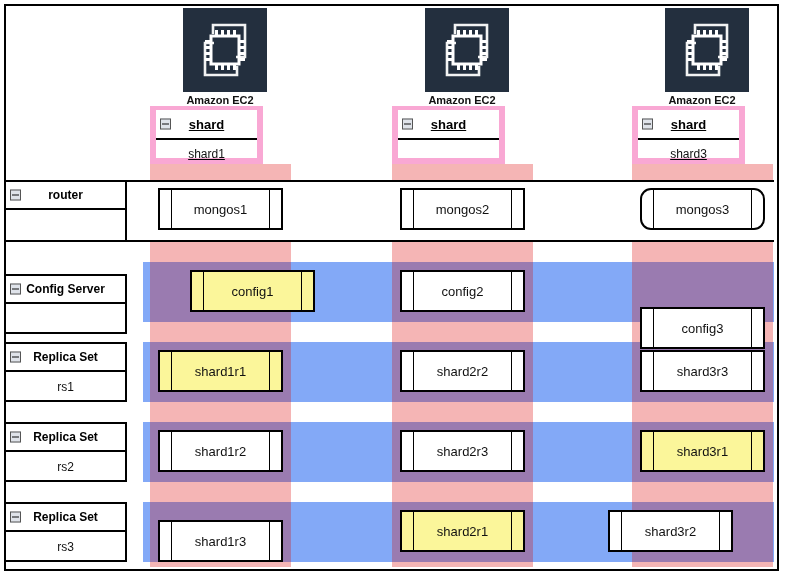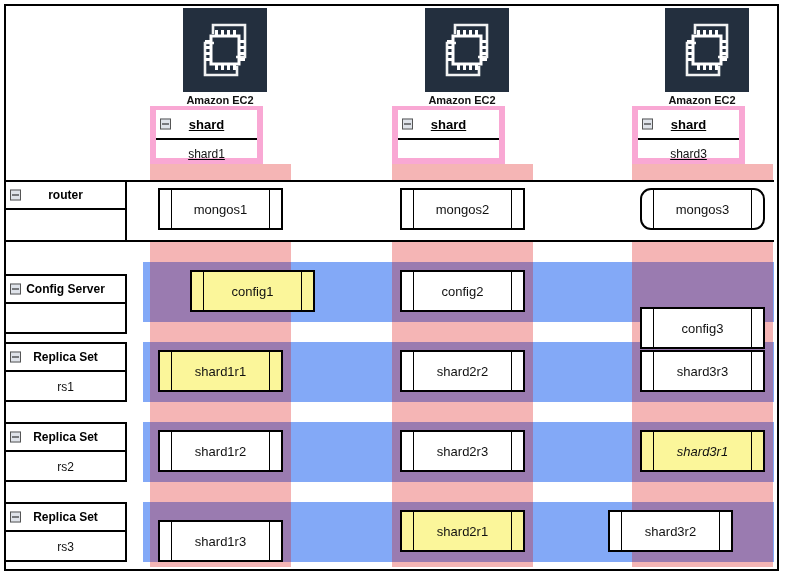--- a/index.html
+++ b/index.html
@@ -352,21 +352,21 @@
       </div>
       <div class="node" style="left: 640px; top: 350px;">
         <span>shard3r3</span>
       </div>
       <div class="node" style="left: 158px; top: 430px;">
         <span>shard1r2</span>
       </div>
       <div class="node" style="left: 400px; top: 430px;">
         <span>shard2r3</span>
       </div>
-      <div class="node highlight" style="left: 640px; top: 430px; font-style: italic;">
+      <div class="node highlight" style="left: 640px; top: 430px;">
         <span>shard3r1</span>
       </div>
       <div class="node" style="left: 158px; top: 510px; margin-top: 10px;">
         <span>shard1r3</span>
       </div>
       <div class="node highlight" style="left: 400px; top: 510px;">
         <span>shard2r1</span>
       </div>
       <div class="node" style="left: 608px; top: 510px;">
         <span>shard3r2</span>

